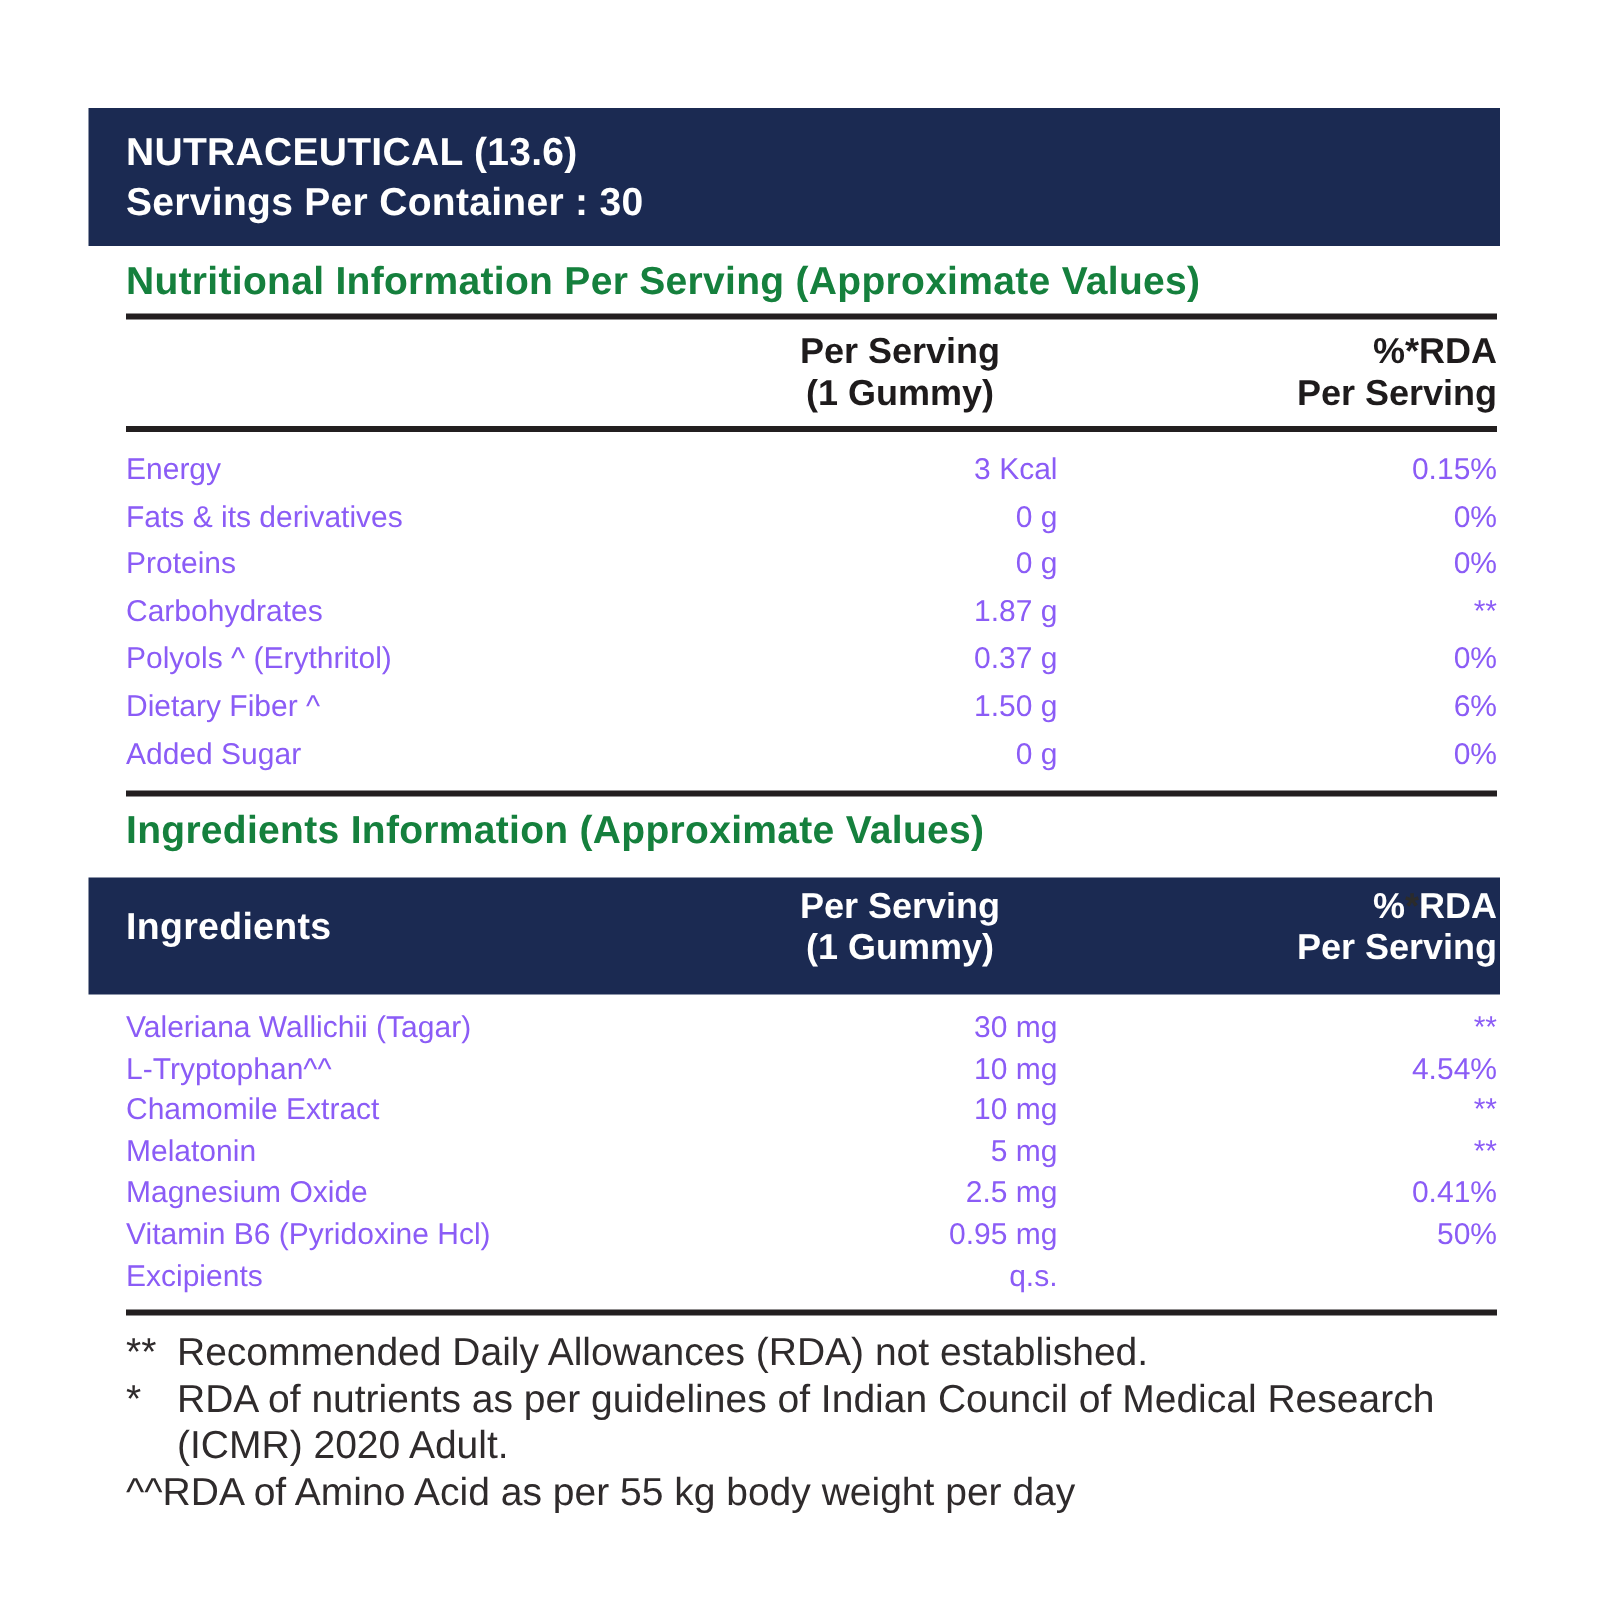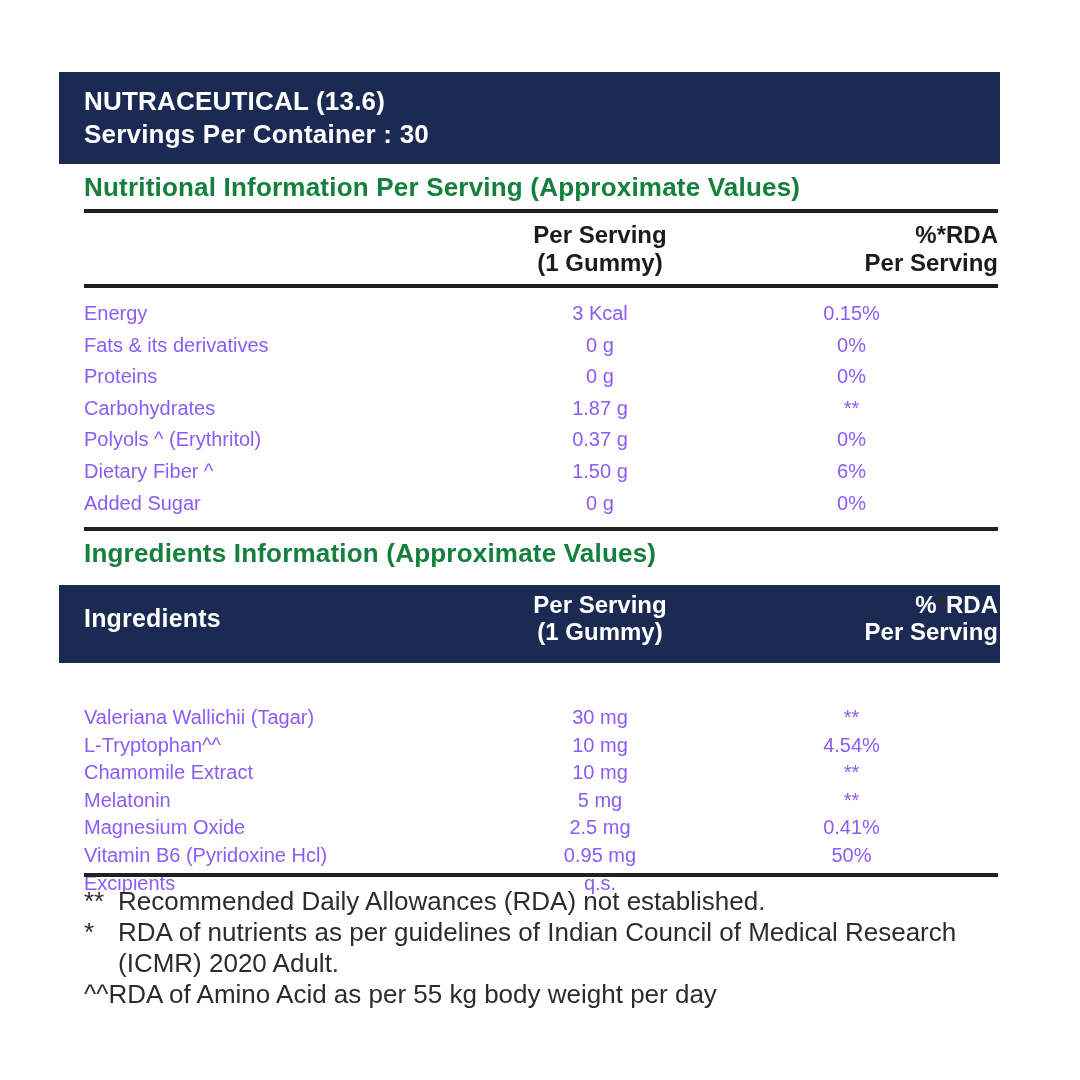--- a/index.html
+++ b/index.html
@@ -27,24 +27,24 @@
   .c2{width:210px;flex:none;}
   .c3{width:293px;flex:none;}
 
   #table1-head{position:absolute;left:84px;top:221px;font-weight:700;font-size:24px;line-height:28px;color:#1e1b1c;}
   #table1-head .c2{text-align:center;}
   #table1-head .c3{text-align:right;}
 
   .rows{position:absolute;left:84px;width:914px;color:#8b5cf6;font-size:20px;}
   #table1-rows{top:298px;}
   #table1-rows .trow{height:31.6px;line-height:31.6px;}
-  #table2-rows{top:704px;}
+  #table2-rows{top:672px;}
   #table2-rows .trow{height:27.6px;line-height:27.6px;}
   .trow{display:flex;}
-  .trow .c2,.trow .c3{text-align:center;}
+  .trow .c2,.trow .c3{text-align:right;}
 
   
   #band-ingredients{top:585px;height:78px;display:flex;align-items:center;padding:0 23px 12px 25px;}
   #band-ingredients .cols{width:100%;align-items:center;}
   #band-ingredients .c1{font-weight:700;font-size:25px;letter-spacing:.2px;}
   #band-ingredients .c2{text-align:center;font-weight:700;font-size:24px;line-height:27px;}
   #band-ingredients .c3{text-align:right;font-weight:700;font-size:24px;line-height:27px;}
   .star-dark{color:#2b2b2b;}
 
   

